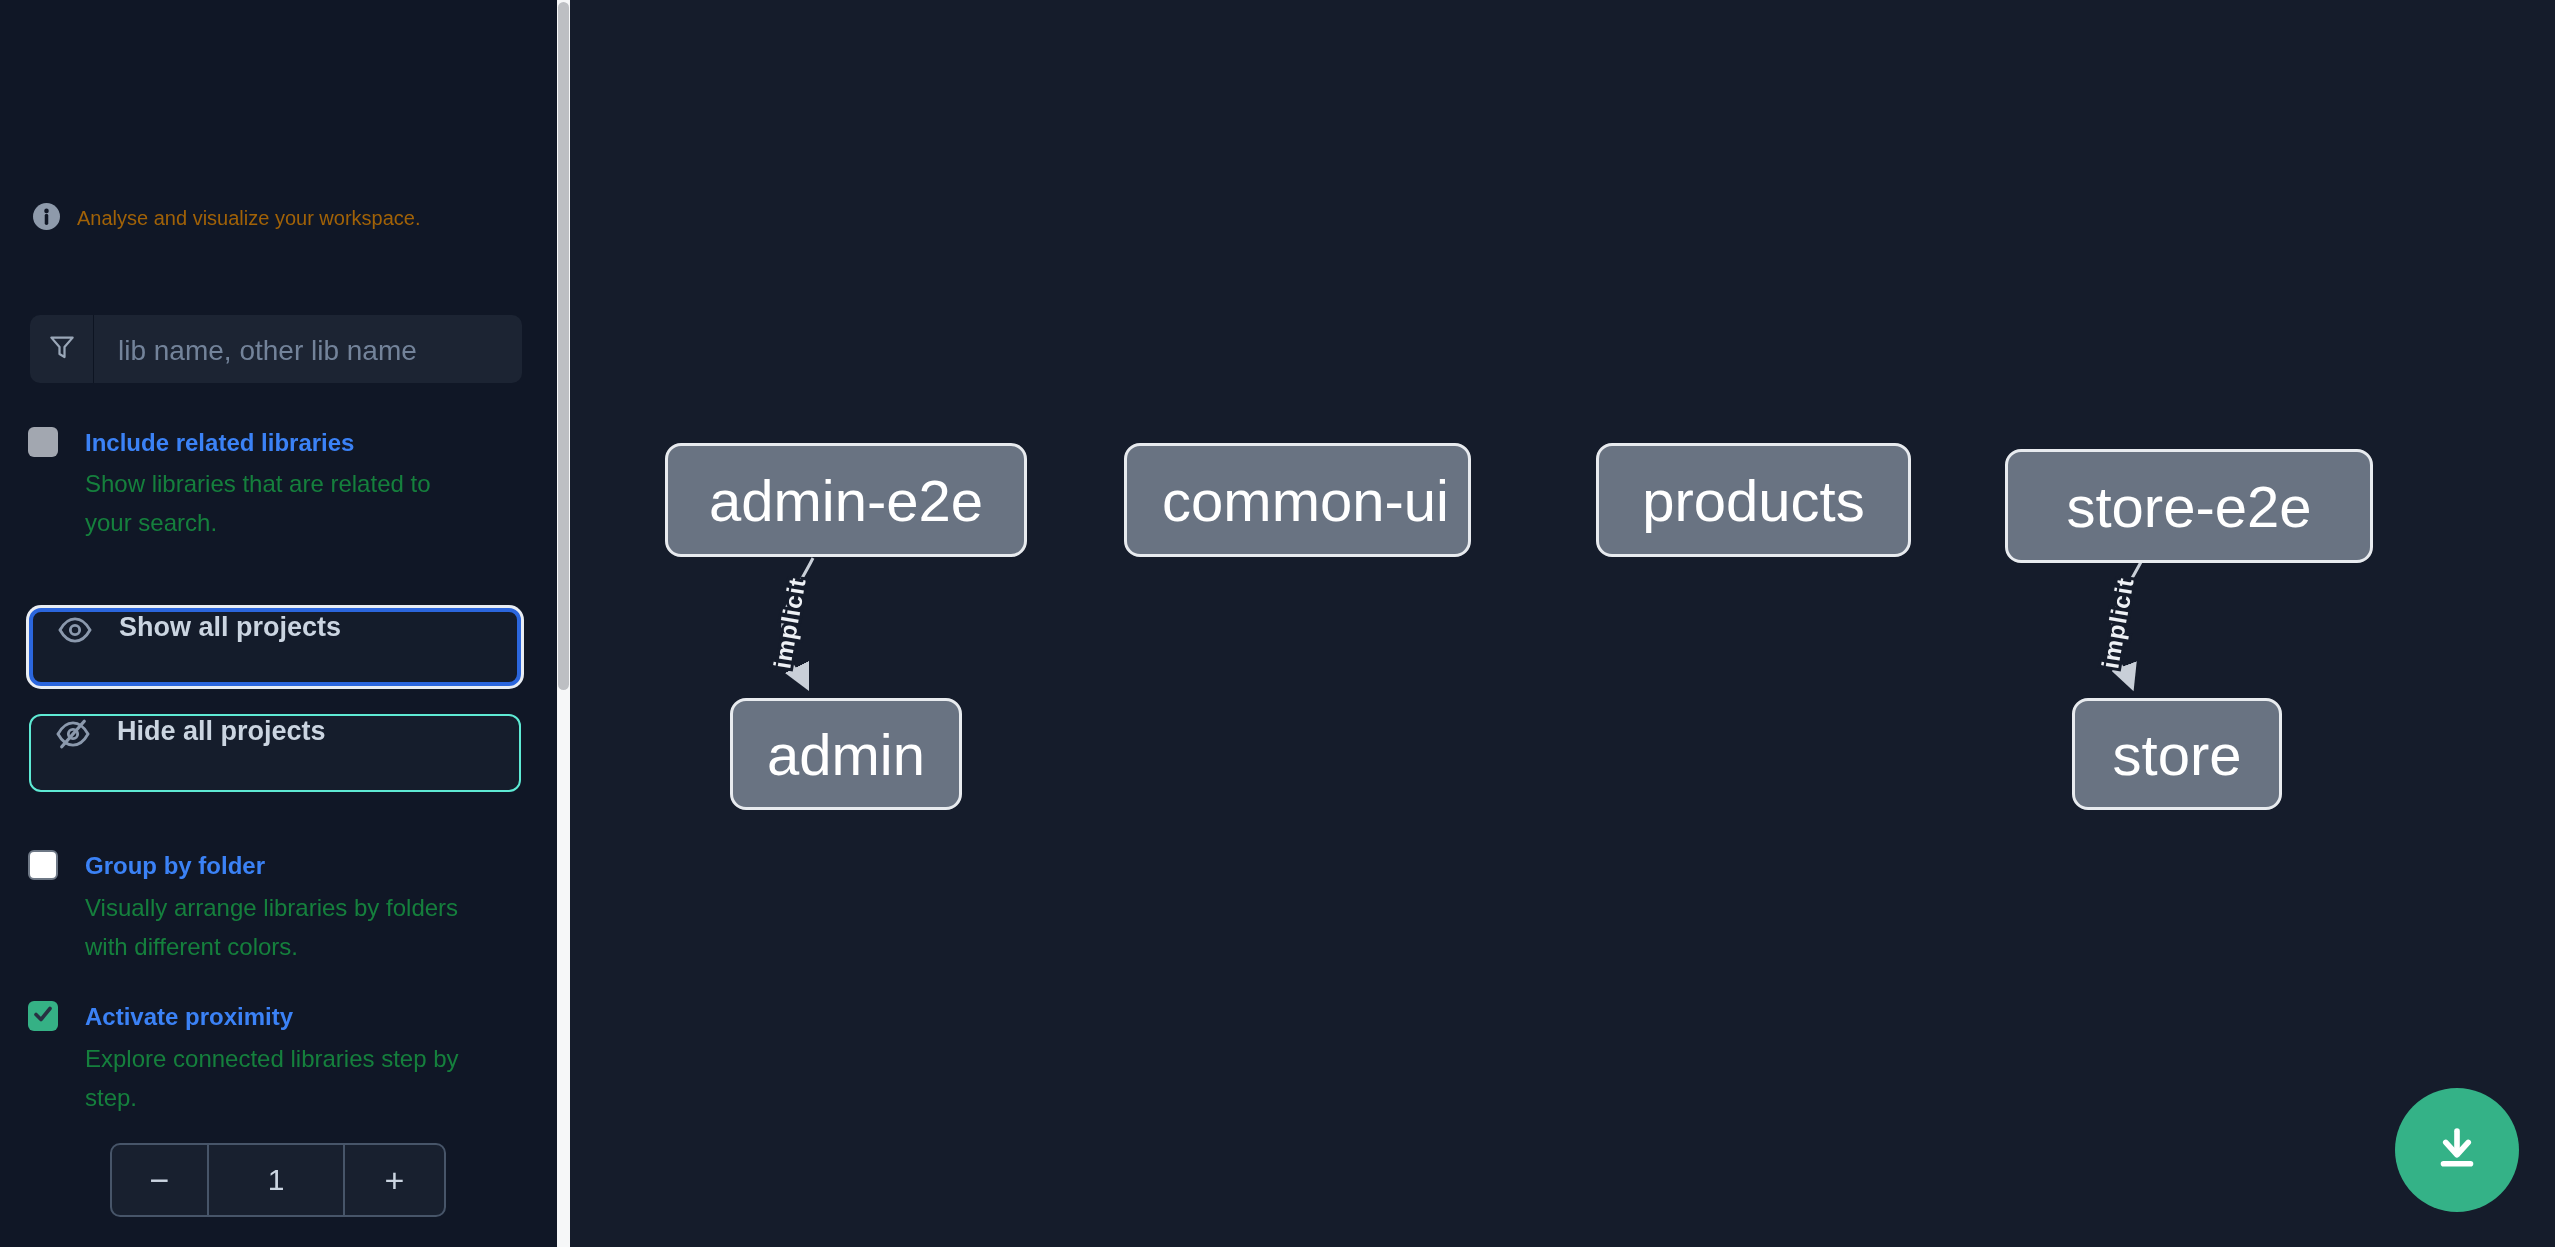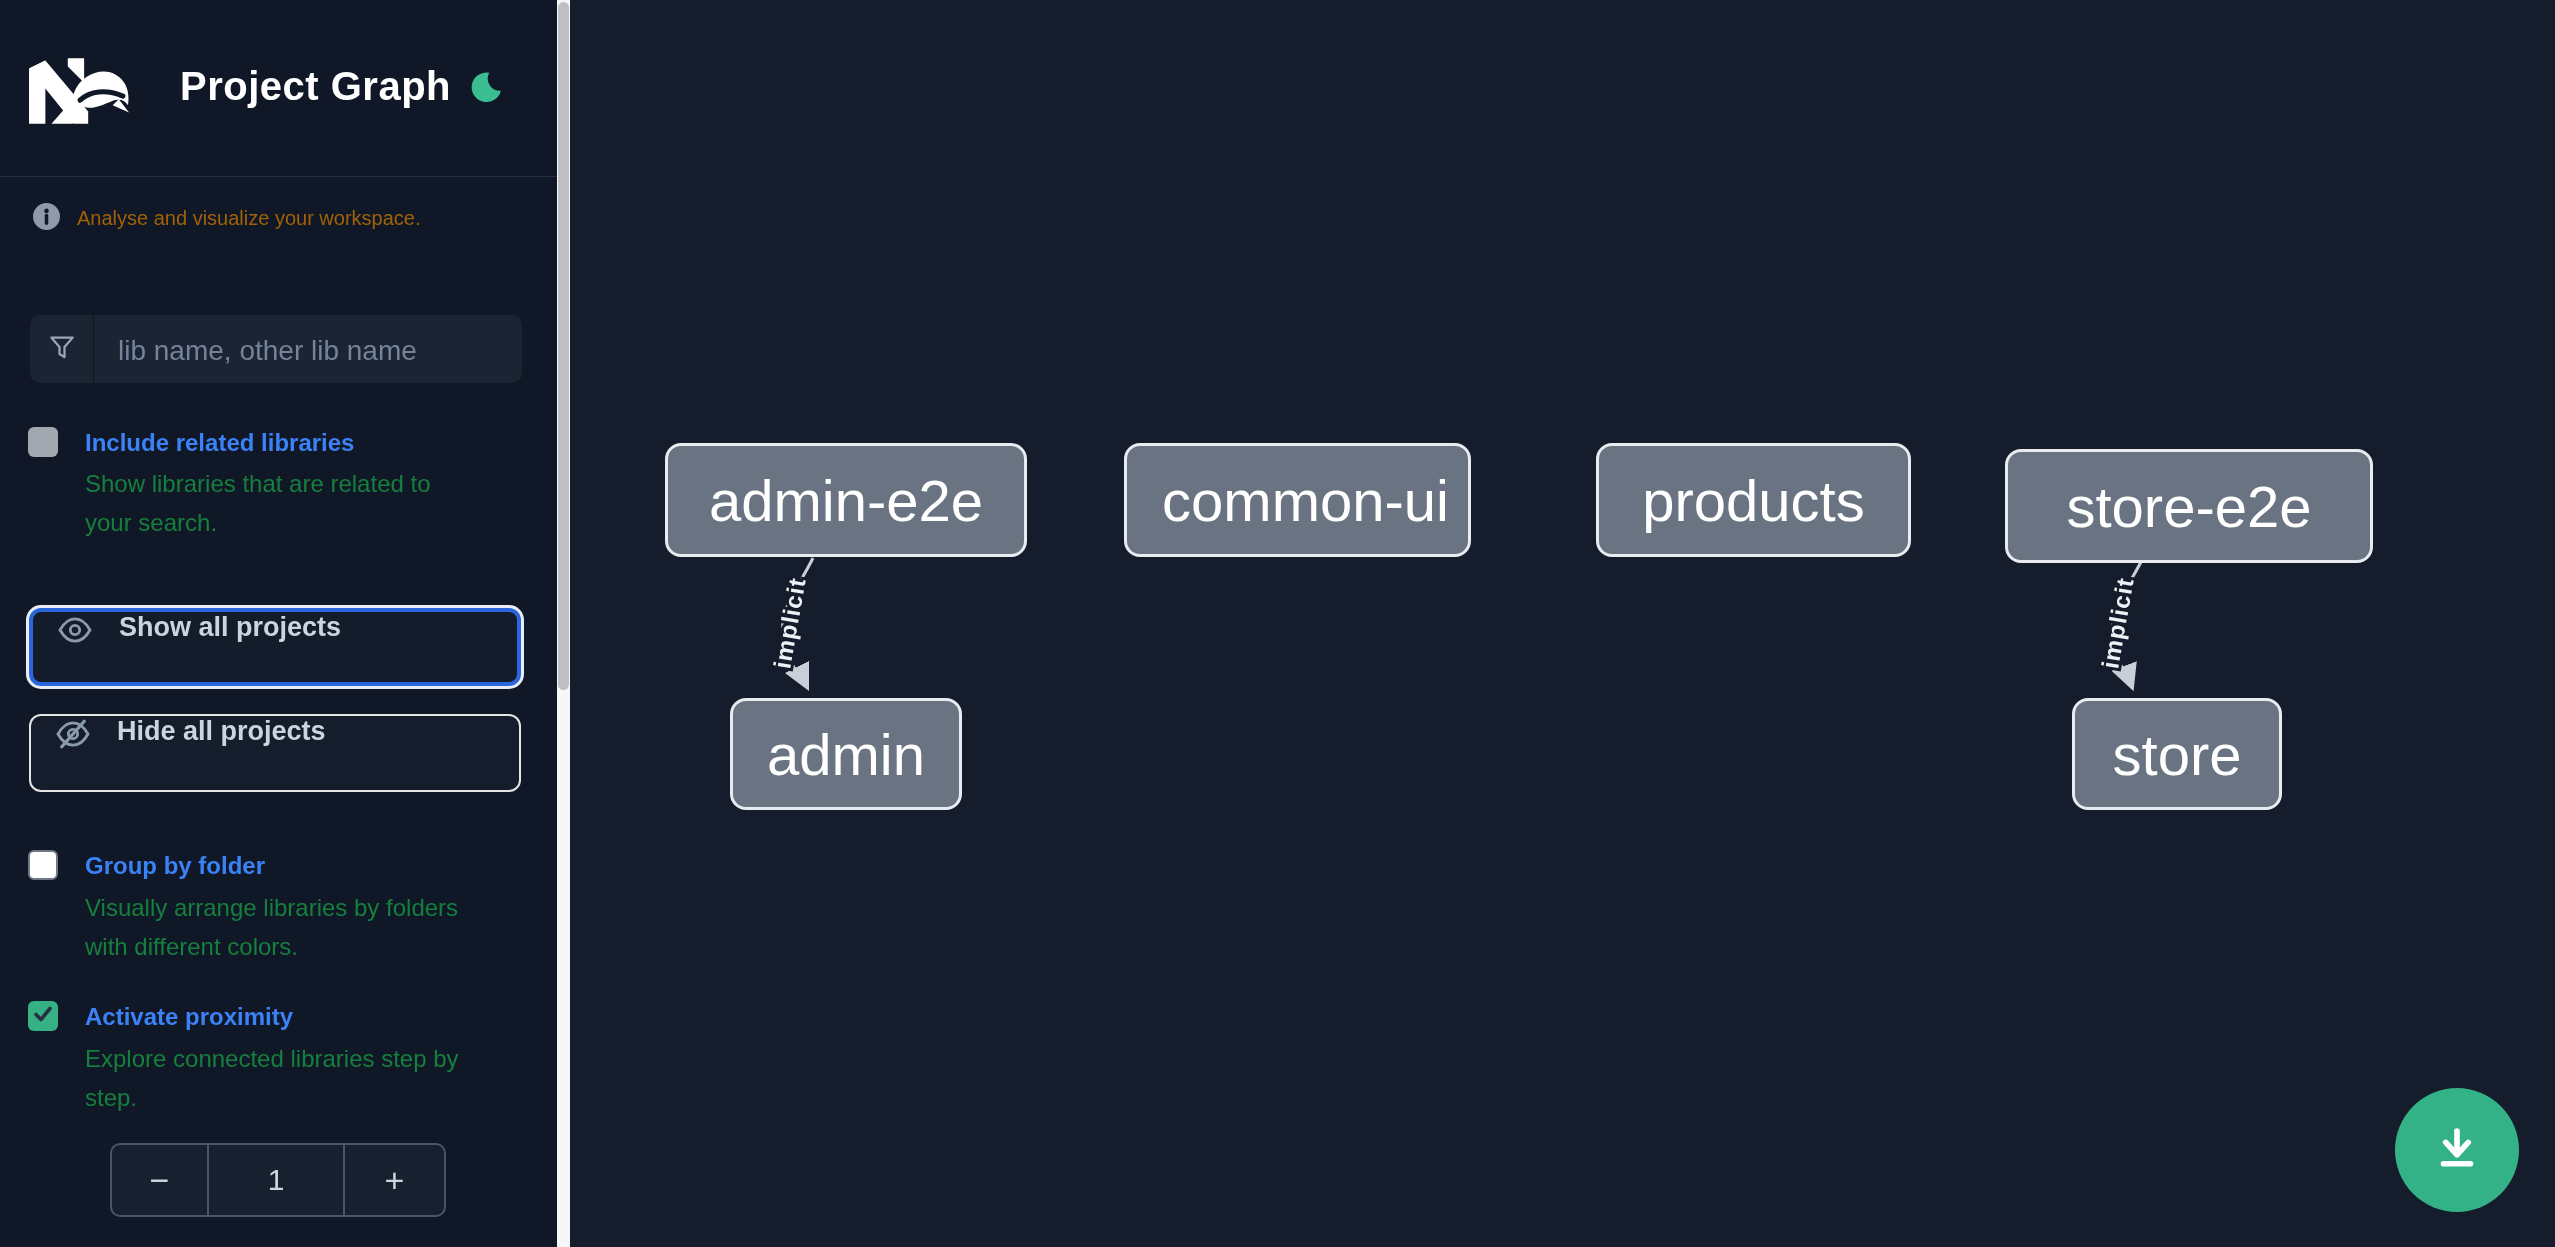--- a/index.html
+++ b/index.html
@@ -26,21 +26,21 @@
   .opt-label{position:absolute;left:85px;font-size:24px;font-weight:700;color:#3b82f6;}
   .opt-desc{position:absolute;left:85px;width:385px;font-size:24px;line-height:39px;color:#15803d;}
   .cbx{position:absolute;left:28px;width:30px;height:30px;border-radius:6px;box-sizing:border-box;cursor:pointer;}
   .cbx-gray{background:#a2a7b0;}
   .cbx-white{background:#ffffff;border:2px solid #6e7886;}
   .cbx-teal{background:#35b185;display:flex;align-items:center;justify-content:center;}
   
   .sb-btn{position:absolute;left:29px;width:492px;height:78px;border-radius:12px;box-sizing:border-box;display:flex;gap:26px;padding-left:24px;cursor:pointer;background:#141c2b;}
   .sb-btn .btn-label{font-size:27px;font-weight:700;color:#cbd5e1;}
   .btn-focused{border:4px solid #2b66dd;box-shadow:0 0 0 3px #e9edf3;}
-  .btn-plain{border:2px solid #e5e5e5;background:#151d2c;}
+  .btn-plain{border:2px solid #5eead4;background:#151d2c;}
   
   .stepper{position:absolute;left:110px;top:1143px;width:336px;height:74px;border:2px solid #475569;border-radius:10px;box-sizing:border-box;display:flex;background:#18202f;}
   .step-btn{width:97px;display:flex;align-items:center;justify-content:center;color:#cbd5e1;font-size:34px;cursor:pointer;border-right:2px solid #475569;box-sizing:border-box;}
   .step-value{flex:1;display:flex;align-items:center;justify-content:center;color:#cbd5e1;font-size:30px;border-right:2px solid #475569;box-sizing:border-box;}
   .step-btn.last{border-right:none;}
   
   .scroll-track{position:absolute;left:557px;top:0;width:13px;height:1247px;background:#f6f7f8;}
   .scroll-thumb{position:absolute;left:1px;top:2px;width:11px;height:688px;border-radius:6px;background:#bdbfc3;cursor:pointer;}
   
   .canvas{position:absolute;left:570px;top:0;width:1985px;height:1247px;background:#151c2b;}
@@ -80,41 +80,20 @@
     <svg width="54" height="54" viewBox="0 0 48 48" fill="none" stroke="#ffffff" stroke-width="5" stroke-linecap="round" stroke-linejoin="round">
       <path d="M24,9 V28"></path>
       <path d="M14,19 L24,30 L34,19"></path>
       <path d="M12,38 H36"></path>
     </svg>
   </span>
 </div>
 
 <div class="sidebar">
 
-  <div class="sb-header">
-    <svg class="logo-svg" width="102" height="66" viewBox="0 0 100 64">
-      <g fill="#ffffff">
-        <path d="M2,10 L18,2 L18,64 L2,64 Z"></path>
-        <path d="M2,10 L18,2 L60,52 L60,64 L46,64 Z"></path>
-        <path d="M40,0 L56,0 L56,24 L40,8 Z"></path>
-        <path d="M24,64 L40,46 L50,58 L45,64 Z"></path>
-        <path d="M46,34 C52,16 74,8 87,16 C97,22 101,32 99,46 C96,41 91,39 83,42 C73,46 63,51 55,47 C48,44 44,40 46,34 Z"></path>
-        <path d="M90,40 L100,53 L84,46 Z"></path>
-      </g>
-      <path d="M52,41 C62,32 77,30 94,37" fill="none" stroke="#101726" stroke-width="5" stroke-linecap="round"></path>
-    </svg>
-    <div class="app-title">Project Graph</div>
-    <div class="theme-toggle">
-      <span>
-        <svg width="38" height="38" viewBox="0 0 36 36">
-          <path d="M22,3.6 A14,14 0 1 0 33,20.5 A11.5,11.5 0 0 1 22,3.6 Z" fill="#3bbd92"></path>
-        </svg>
-      </span>
-    </div>
-  </div>
 
   <div class="tagline-row">
     <span>
       <svg width="27" height="27" viewBox="0 0 26 26">
         <circle cx="13" cy="13" r="13" fill="#8e9aab"></circle>
         <circle cx="13" cy="7.6" r="2.2" fill="#101726"></circle>
         <path d="M13,12 V19.5" stroke="#101726" stroke-width="3.4" stroke-linecap="round"></path>
       </svg>
     </span>
     <span class="tagline-text">Analyse and visualize your workspace.</span>

